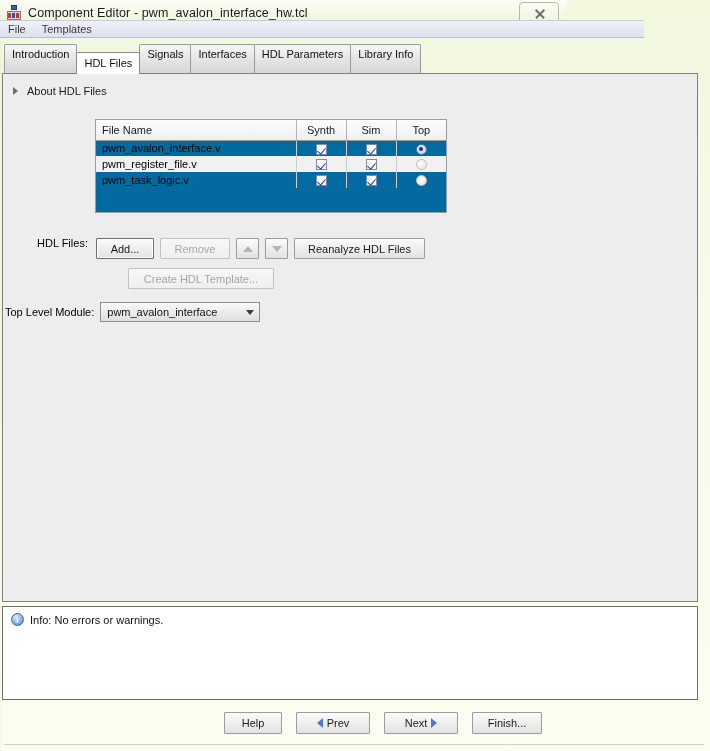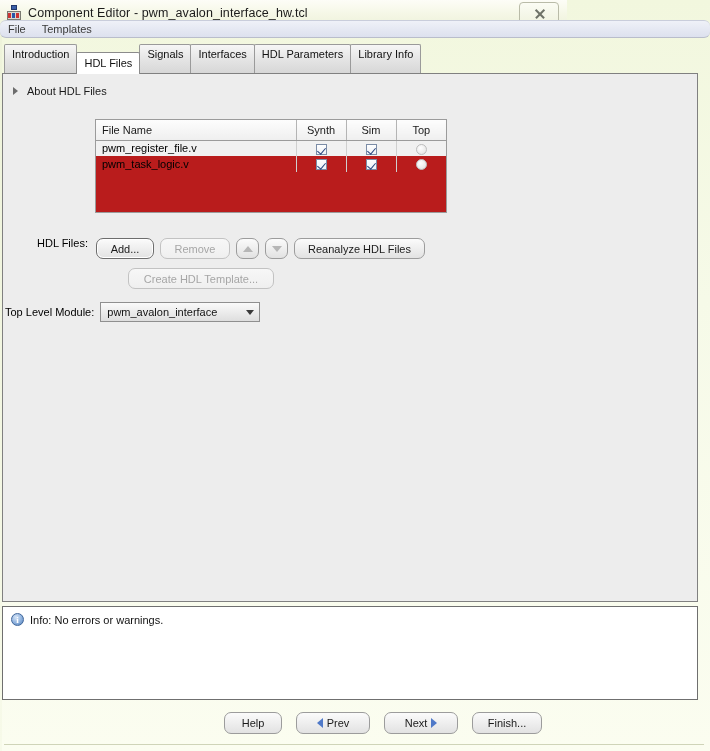--- a/index.html
+++ b/index.html
@@ -55,27 +55,26 @@
   .close-glyph { position: relative; width: 11px; height: 11px; }
   .close-glyph:before, .close-glyph:after {
     content: ""; position: absolute; left: 0; top: 5px;
     width: 12px; height: 1.6px; background: #6e7268;
   }
   .close-glyph:before { transform: rotate(45deg); }
   .close-glyph:after  { transform: rotate(-45deg); }
 
   
   .menubar {
-    position: absolute; left: 0; top: 20px; width: 710px; height: 18px;
+    position: absolute; left: 0; top: 20px; width: 644px; height: 18px;
     background: linear-gradient(180deg, #eff1f8 0%, #e6e9f3 48%, #dde1ee 100%);
     border-top: 1px solid #c9cddb;
     border-bottom: 1px solid #b9bdcb;
     display: flex; align-items: center;
     box-sizing: border-box;
-    border-radius: 6px;
   }
   .menu-item {
     font-size: 11px; color: #3a3a3a; padding: 0 8px; line-height: 16px;
   }
 
   
   .tabstrip {
     position: absolute; left: 0; top: 52px; width: 710px; height: 22px;
     display: flex; align-items: flex-end;
   }
@@ -123,21 +122,21 @@
   .about-label { font-size: 11px; color: #1a1a1a; }
 
   
   .hdl-label {
     position: absolute; left: 34px; top: 163px;
     font-size: 11px; color: #000;
   }
   .table-wrap {
     position: absolute; left: 92px; top: 45px;
     width: 352px; height: 94px;
-    background: #b91c1c;
+    background: #0369a1;
     border: 1px solid #9b9b9b;
     box-sizing: border-box;
     overflow: hidden;
   }
   table.hdl {
     width: 100%; border-collapse: collapse; table-layout: fixed;
     font-size: 11px;
   }
   table.hdl th {
     height: 20px;
@@ -194,21 +193,21 @@
   .rad.dis { border-color: #bdbdbd; }
 
   
   .btn {
     display: inline-flex; align-items: center; justify-content: center;
     height: 21px;
     padding: 0 10px;
     font-size: 11px; color: #1a1a1a;
     background: linear-gradient(180deg, #fbfbfb 0%, #efefef 48%, #e2e2e2 100%);
     border: 1px solid #9c9c9c;
-    border-radius: 7px;
+    border-radius: 1px;
     box-sizing: border-box;
     white-space: nowrap;
     text-align: right;
   }
   .btn.disabled { color: #a6a6a6; background: linear-gradient(180deg,#f7f7f7 0%, #efefef 100%); border-color: #c2c2c2; }
   .btn.focus { border-color: #6d6d6d; box-shadow: inset 0 0 0 1px #ffffff; }
 
   .btnrow1 { position: absolute; left: 93px; top: 164px; display: flex; align-items: center; gap: 6px; }
   .btn-add { width: 58px; }
   .btn-remove { width: 70px; }
@@ -341,20 +340,26 @@
       <table class="hdl">
         <thead>
           <tr>
             <th class="c-file" style="width:200px">File Name</th>
             <th class="c-ck" style="width:50px">Synth</th>
             <th class="c-ck" style="width:50px">Sim</th>
             <th class="c-ck" style="width:50px">Top</th>
           </tr>
         </thead>
         <tbody>
+          <tr>
+            <td class="c-file">pwm_avalon_interface.v</td>
+            <td class="c-ck"><span class="cbx"></span></td>
+            <td class="c-ck"><span class="cbx"></span></td>
+            <td class="c-ck"><span class="rad sel"></span></td>
+          </tr>
           <tr class="alt">
             <td class="c-file">pwm_register_file.v</td>
             <td class="c-ck"><span class="cbx"></span></td>
             <td class="c-ck"><span class="cbx"></span></td>
             <td class="c-ck"><span class="rad dis"></span></td>
           </tr>
           <tr>
             <td class="c-file">pwm_task_logic.v</td>
             <td class="c-ck"><span class="cbx"></span></td>
             <td class="c-ck"><span class="cbx"></span></td>

